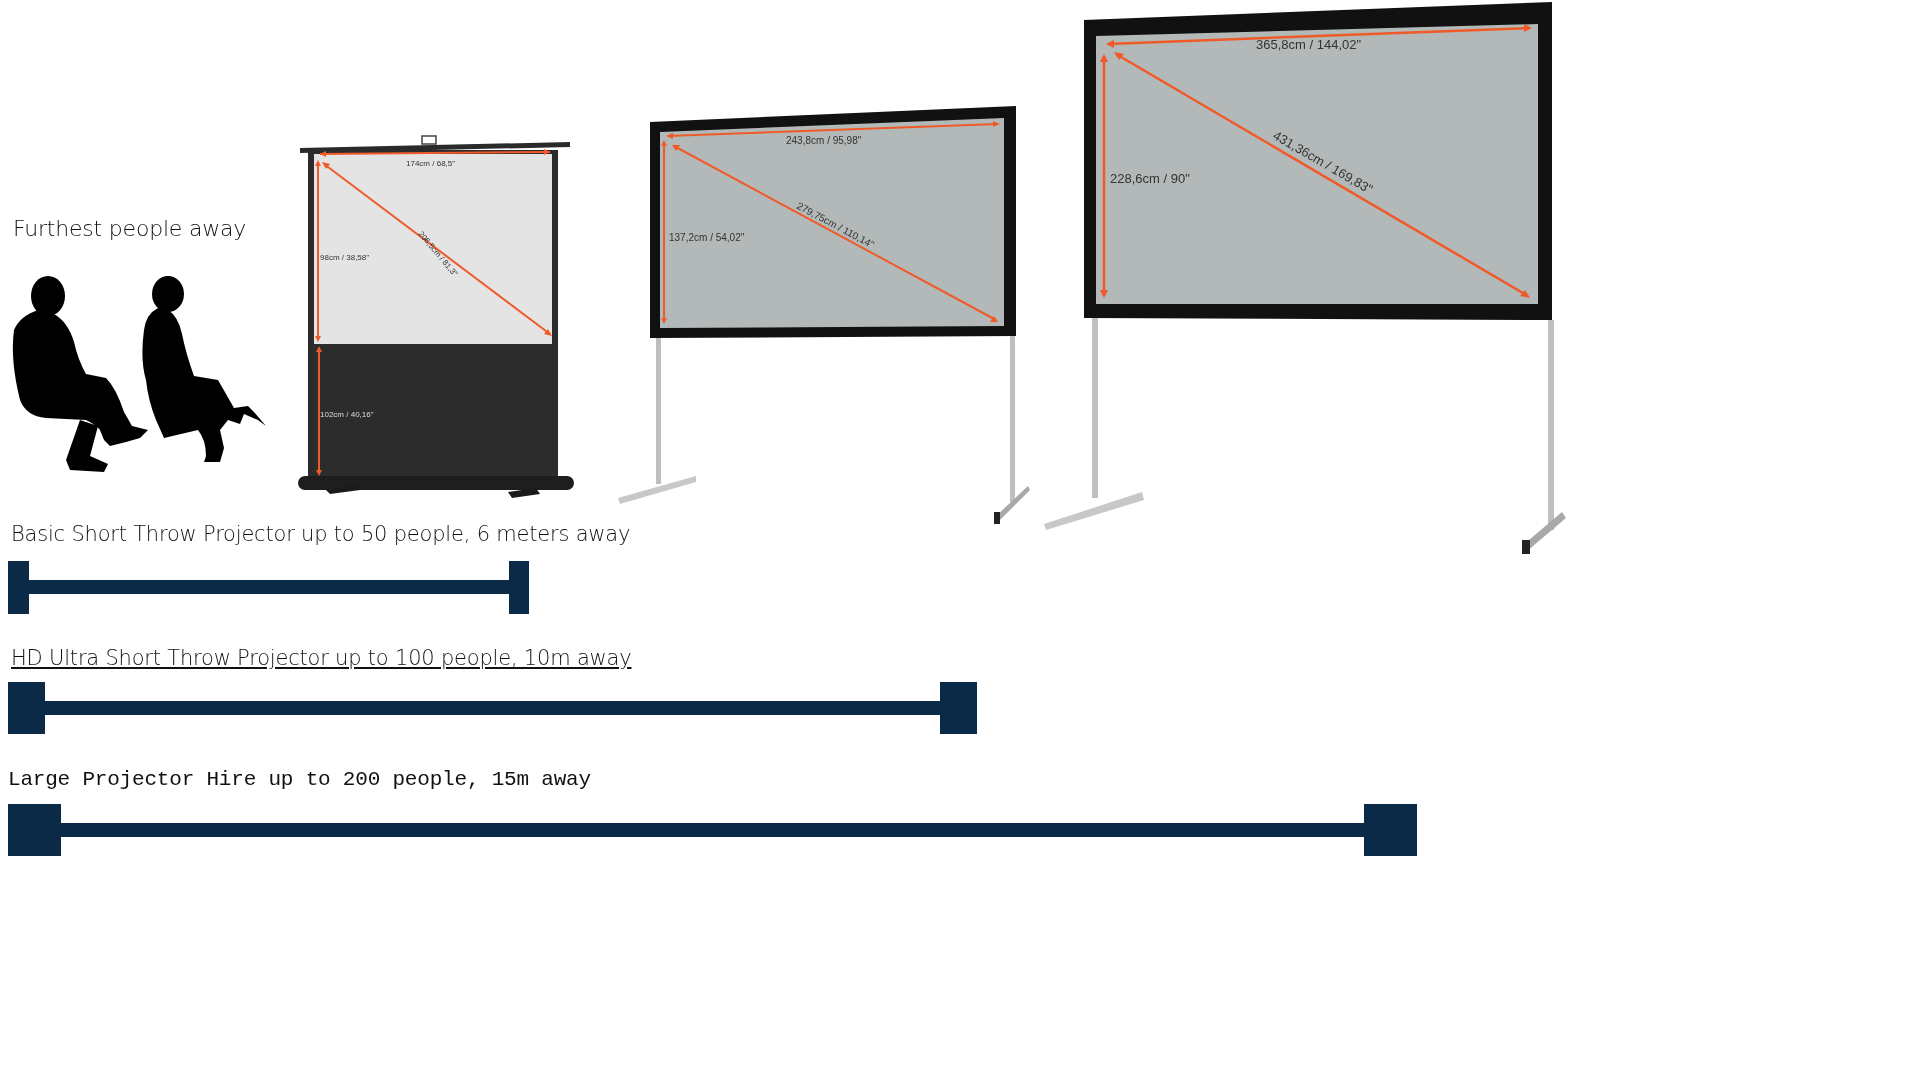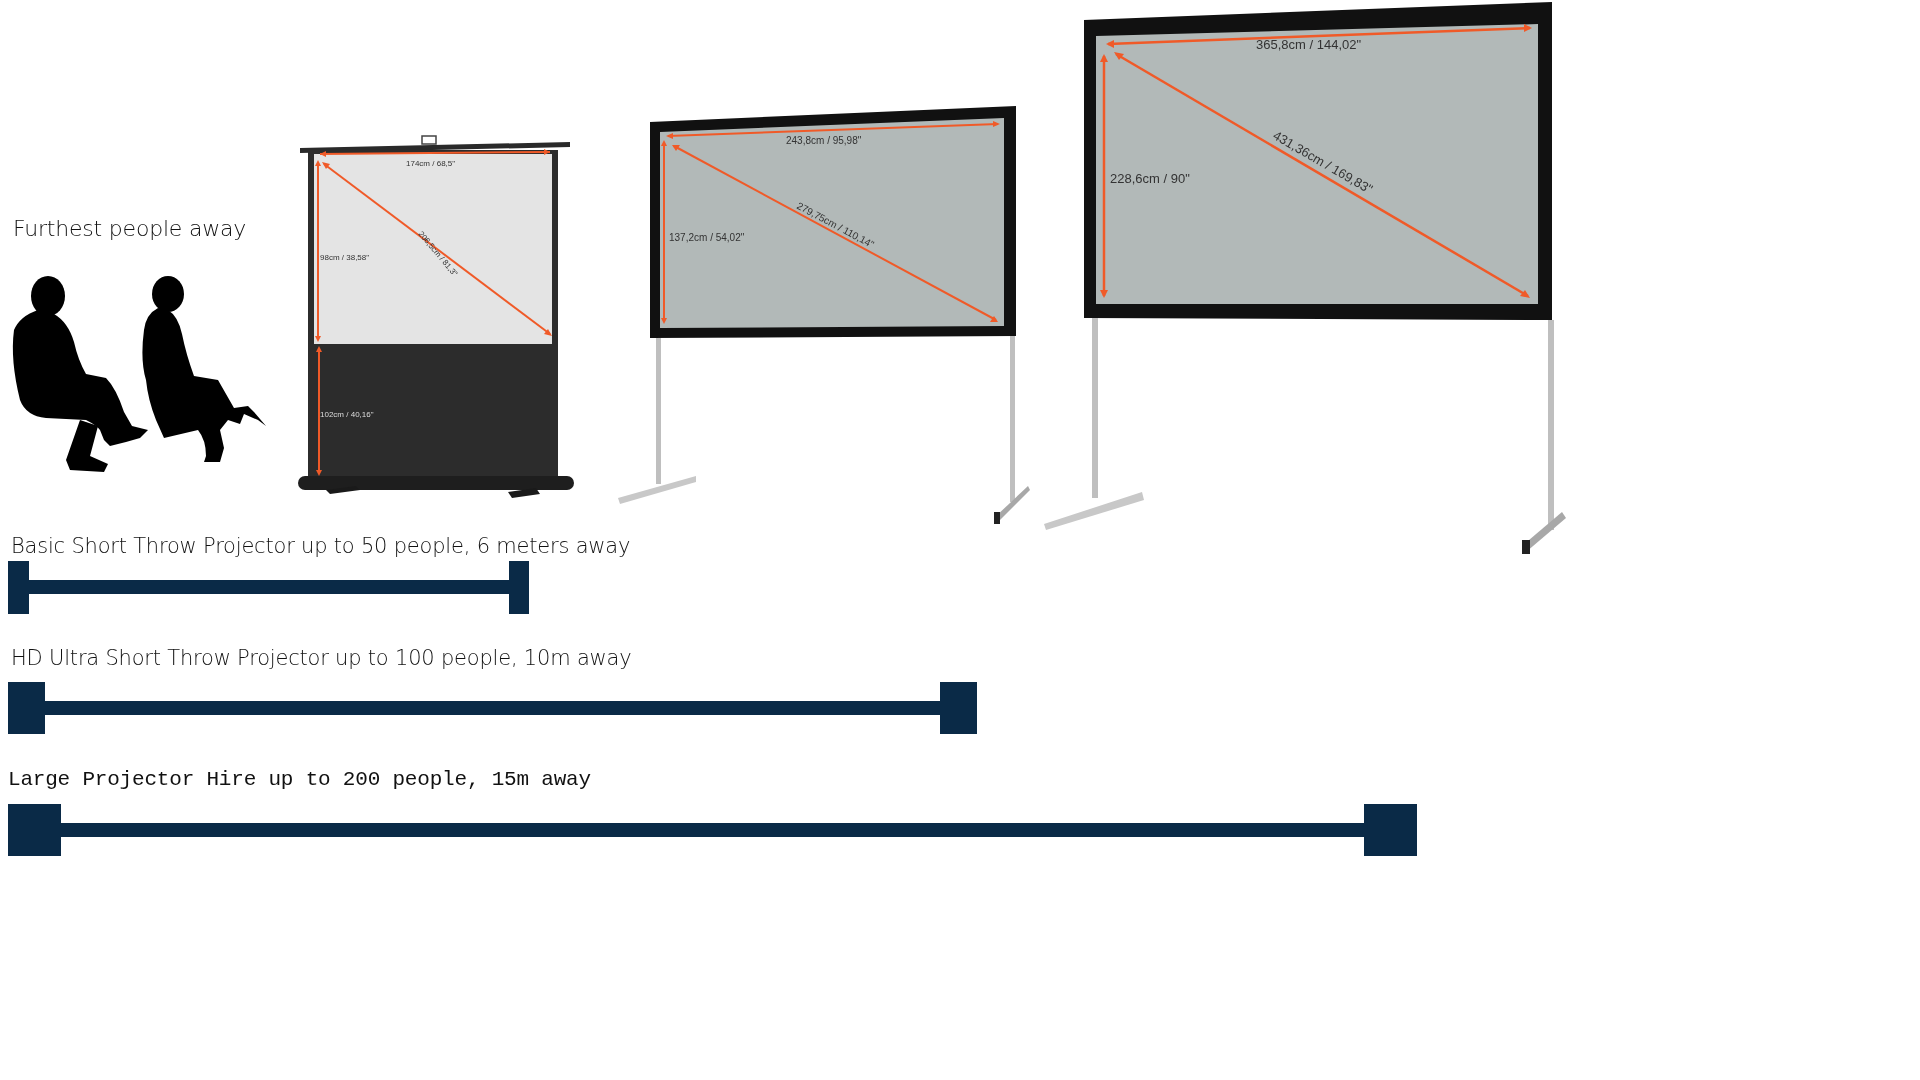--- a/index.html
+++ b/index.html
@@ -118,28 +118,28 @@
       <line x1="76" y1="54" x2="488" y2="296"></line>
       <polygon points="74,52 84,54 79,60" stroke="none"></polygon>
       <polygon points="490,298 480,296 485,290" stroke="none"></polygon>
     </g>
     <text x="216" y="49" font-size="13" fill="#333">365,8cm / 144,02"</text>
     <text x="70" y="183" font-size="13" fill="#333">228,6cm / 90"</text>
     <text x="232" y="138" font-size="13" fill="#333" transform="rotate(30 232 138)">431,36cm / 169,83"</text>
   </svg>
 </div>
 
-<div class="caption" style="left:11px; top:522px;margin-top:12px;">Basic Short Throw Projector up to 50 people, 6 meters away</div>
+<div class="caption" style="left:11px; top:522px;">Basic Short Throw Projector up to 50 people, 6 meters away</div>
 <div class="bar-wrap" style="left:8px; top:561px; width:521px; height:53px;">
   <div class="bar-cap" style="left:0; width:21px; height:53px;"></div>
   <div class="bar-line" style="left:21px; top:19px; width:480px; height:14px;"></div>
   <div class="bar-cap" style="left:501px; width:20px; height:53px;"></div>
 </div>
 
-<div class="caption" style="left:11px; top:646px;">HD Ultra Short Throw Projector up to 100 people, 10m away</div>
+<div class="caption" style="left:11px; top:646px;text-decoration:underline;">HD Ultra Short Throw Projector up to 100 people, 10m away</div>
 <div class="bar-wrap" style="left:8px; top:682px; width:969px; height:52px;">
   <div class="bar-cap" style="left:0; width:37px; height:52px;"></div>
   <div class="bar-line" style="left:37px; top:19px; width:895px; height:14px;"></div>
   <div class="bar-cap" style="left:932px; width:37px; height:52px;"></div>
 </div>
 
 <div class="caption" style="left:8px; top:768px;font-family:Liberation Mono, monospace;">Large Projector Hire up to 200 people, 15m away</div>
 <div class="bar-wrap" style="left:8px; top:804px; width:1409px; height:52px;">
   <div class="bar-cap" style="left:0; width:53px; height:52px;"></div>
   <div class="bar-line" style="left:53px; top:19px; width:1303px; height:14px;"></div>

